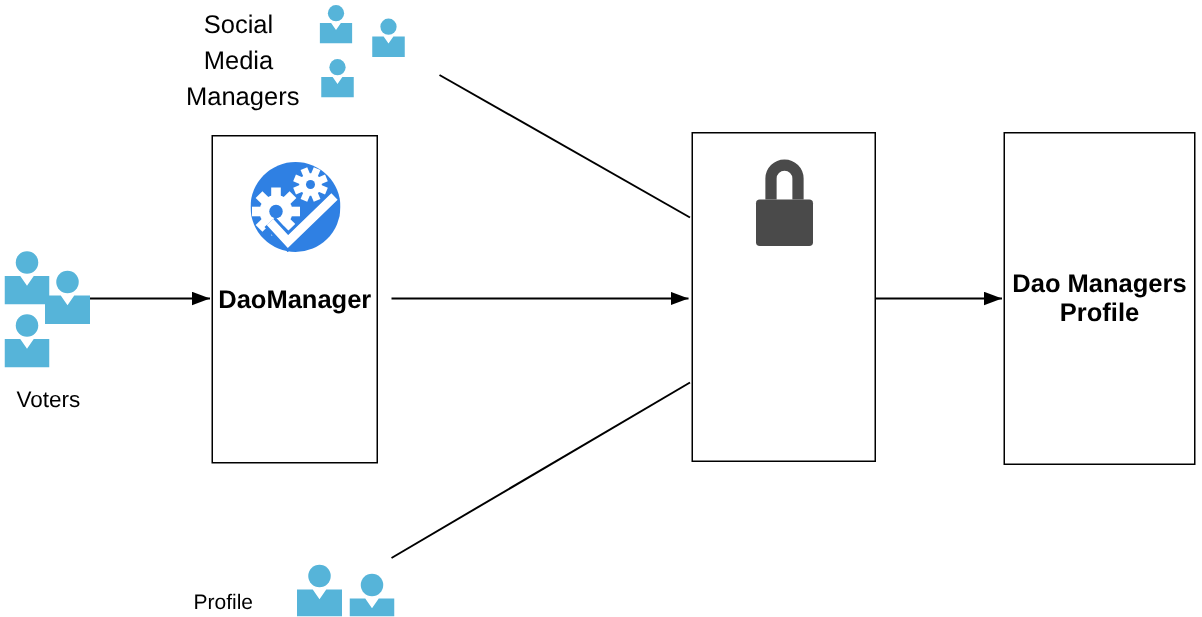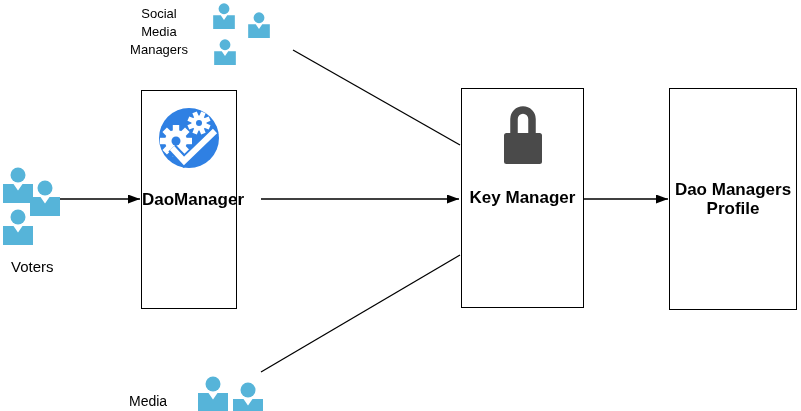--- a/index.html
+++ b/index.html
@@ -22,28 +22,28 @@
     position:absolute;
     left:0;top:50%;
     width:100%;
     transform:translateY(-50%);
     text-align:center;
     font-weight:bold;
     font-size:17px;
     line-height:1.12;
   }
   .node-label .inner{display:inline-block;max-width:124px;}
-  #box-dao-manager{left:141px;top:90px;width:96px;height:219px;}
+  #box-dao-manager{left:141px;top:90px;width:111px;height:219px;}
   #box-key-manager{left:461px;top:88px;width:123px;height:220px;}
   #box-dup{left:669px;top:88px;width:128px;height:222px;}
   .node-icon{position:absolute;left:50%;transform:translateX(-50%);}
   #gears-icon{top:17px;}
   #lock-icon{top:14px;}
   .actor-label{position:absolute;white-space:pre-line;text-align:center;}
-  #label-smm{left:124px;top:5px;width:70px;text-align:center;font-size:13px;line-height:1.4;}
+  #label-smm{left:124px;top:5px;width:70px;text-align:center;font-size:17px;line-height:1.4;}
   #label-voters{left:11px;top:258px;font-size:15px;}
   #label-admins{left:129px;top:393px;font-size:14px;}
   .person{position:absolute;}
 </style>
 </head>
 <body>
 
 <div id="canvas">
 
   <svg id="edge-layer" width="801" height="411" viewBox="0 0 801 411" xmlns="http://www.w3.org/2000/svg">
@@ -90,21 +90,20 @@
       <path d="M-17,10 L-5,23 L26,-7" stroke="#fff" stroke-width="6" fill="none"></path>
     </svg>
     <div class="node-label">DaoManager</div>
   </div>
 
   <div class="node" id="box-key-manager">
     <svg class="node-icon" id="lock-icon" width="44" height="62" viewBox="0 0 44 62" xmlns="http://www.w3.org/2000/svg">
       <path d="M13,30 V16 a9,9 0 0 1 18,0 V30" fill="none" stroke="#4A4A4A" stroke-width="7.5"></path>
       <rect x="3" y="30" width="38" height="31" rx="2.5" fill="#4A4A4A"></rect>
     </svg>
-    <div class="node-label">Key Manager</div>
   </div>
 
   <div class="node" id="box-dup">
     <div class="node-label">
       <span class="inner">Dao Managers Profile</span>
     </div>
   </div>
 
   <div class="actor-label" id="label-smm">Social Media Managers</div>
   <svg class="person" style="left:213px;top:3px" width="22" height="26" viewBox="0 0 30 36" xmlns="http://www.w3.org/2000/svg">
@@ -127,21 +126,21 @@
   </svg>
   <svg class="person" style="left:30px;top:180px" width="30" height="36" viewBox="0 0 30 36" xmlns="http://www.w3.org/2000/svg">
     <circle cx="15" cy="8" r="7.5" fill="#56B4D9"></circle>
     <path d="M0,17 L10.5,17 L15,23.5 L19.5,17 L30,17 L30,36 L0,36 Z" fill="#56B4D9"></path>
   </svg>
   <svg class="person" style="left:3px;top:209px" width="30" height="36" viewBox="0 0 30 36" xmlns="http://www.w3.org/2000/svg">
     <circle cx="15" cy="8" r="7.5" fill="#56B4D9"></circle>
     <path d="M0,17 L10.5,17 L15,23.5 L19.5,17 L30,17 L30,36 L0,36 Z" fill="#56B4D9"></path>
   </svg>
 
-  <div class="actor-label" id="label-admins">Media</div>
+  <div class="actor-label" id="label-admins">Profile</div>
   <svg class="person" style="left:198px;top:376px" width="30" height="36" viewBox="0 0 30 36" xmlns="http://www.w3.org/2000/svg">
     <circle cx="15" cy="8" r="7.5" fill="#56B4D9"></circle>
     <path d="M0,17 L10.5,17 L15,23.5 L19.5,17 L30,17 L30,36 L0,36 Z" fill="#56B4D9"></path>
   </svg>
   <svg class="person" style="left:233px;top:382px" width="30" height="36" viewBox="0 0 30 36" xmlns="http://www.w3.org/2000/svg">
     <circle cx="15" cy="8" r="7.5" fill="#56B4D9"></circle>
     <path d="M0,17 L10.5,17 L15,23.5 L19.5,17 L30,17 L30,36 L0,36 Z" fill="#56B4D9"></path>
   </svg>
 
 </div>

